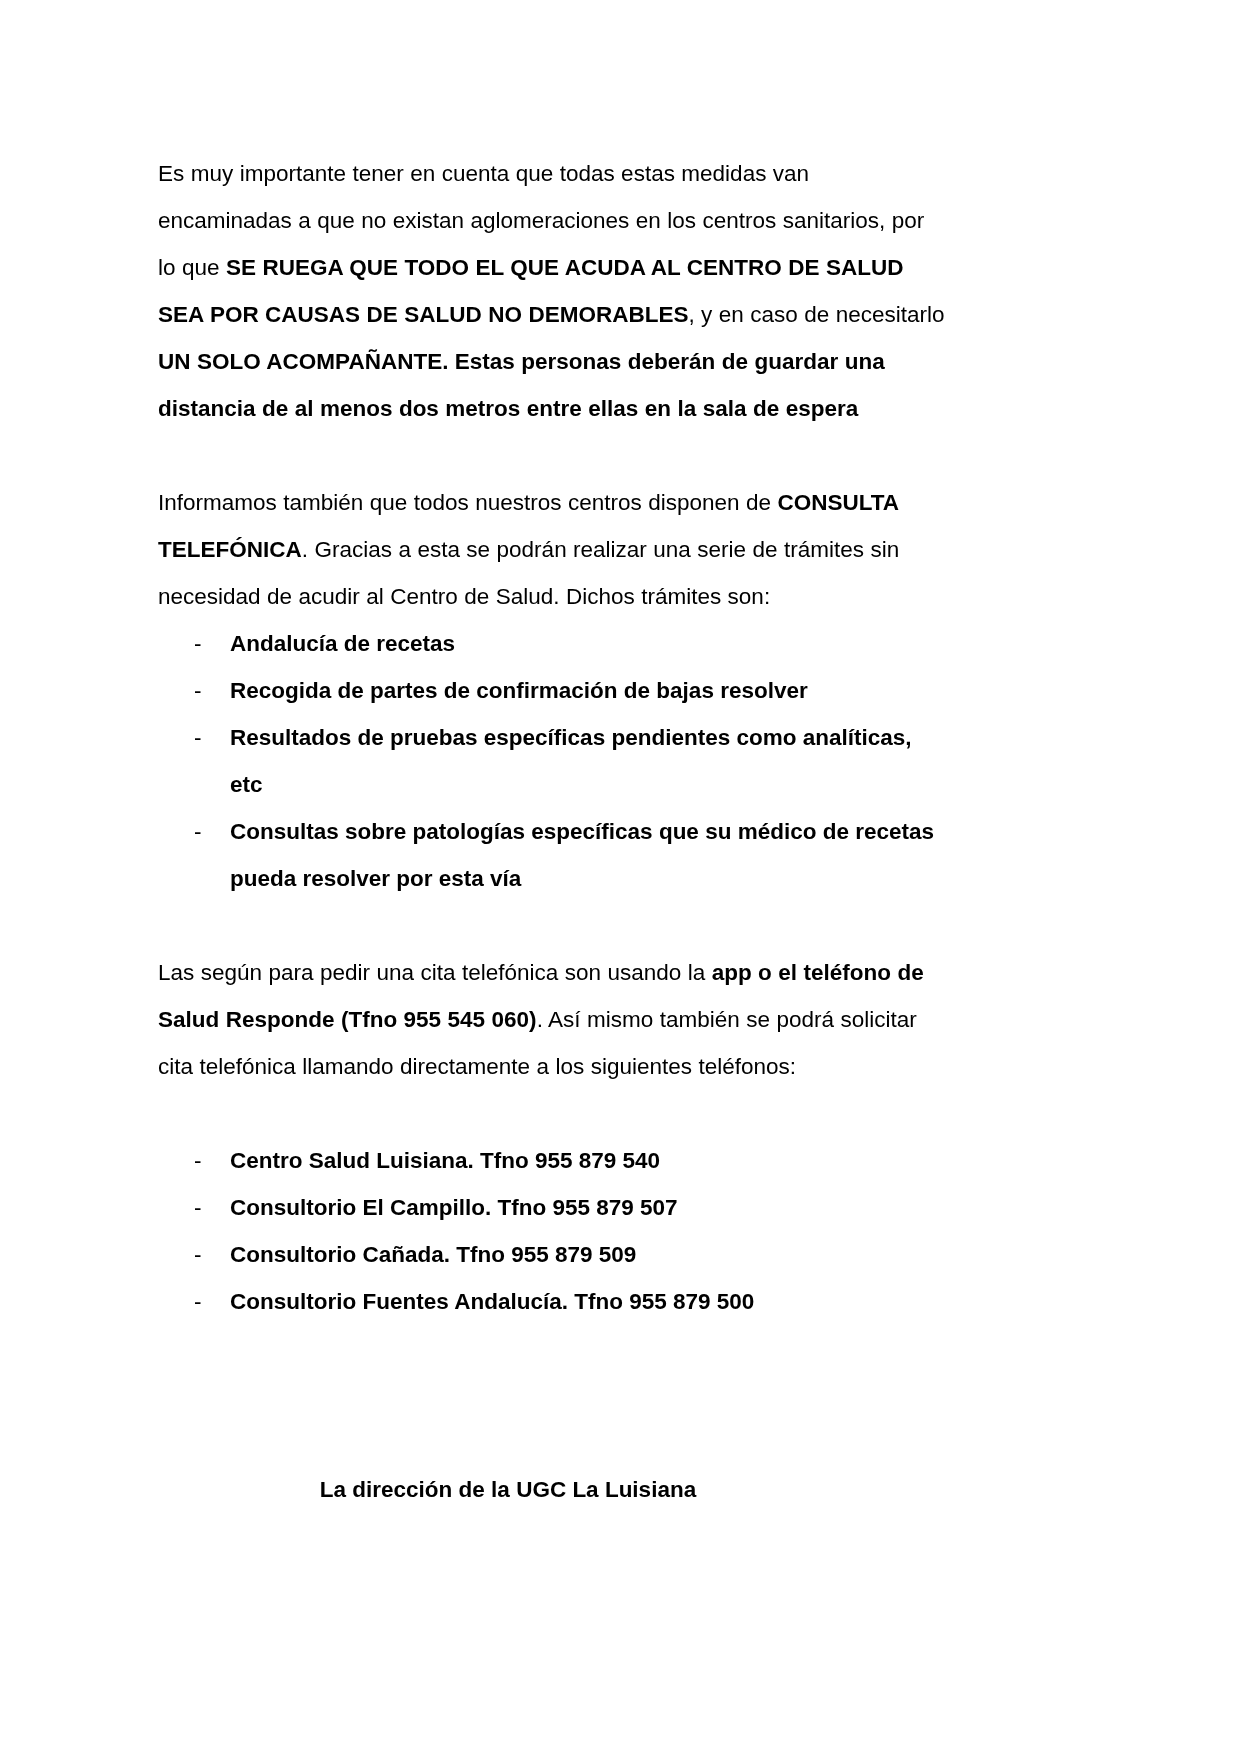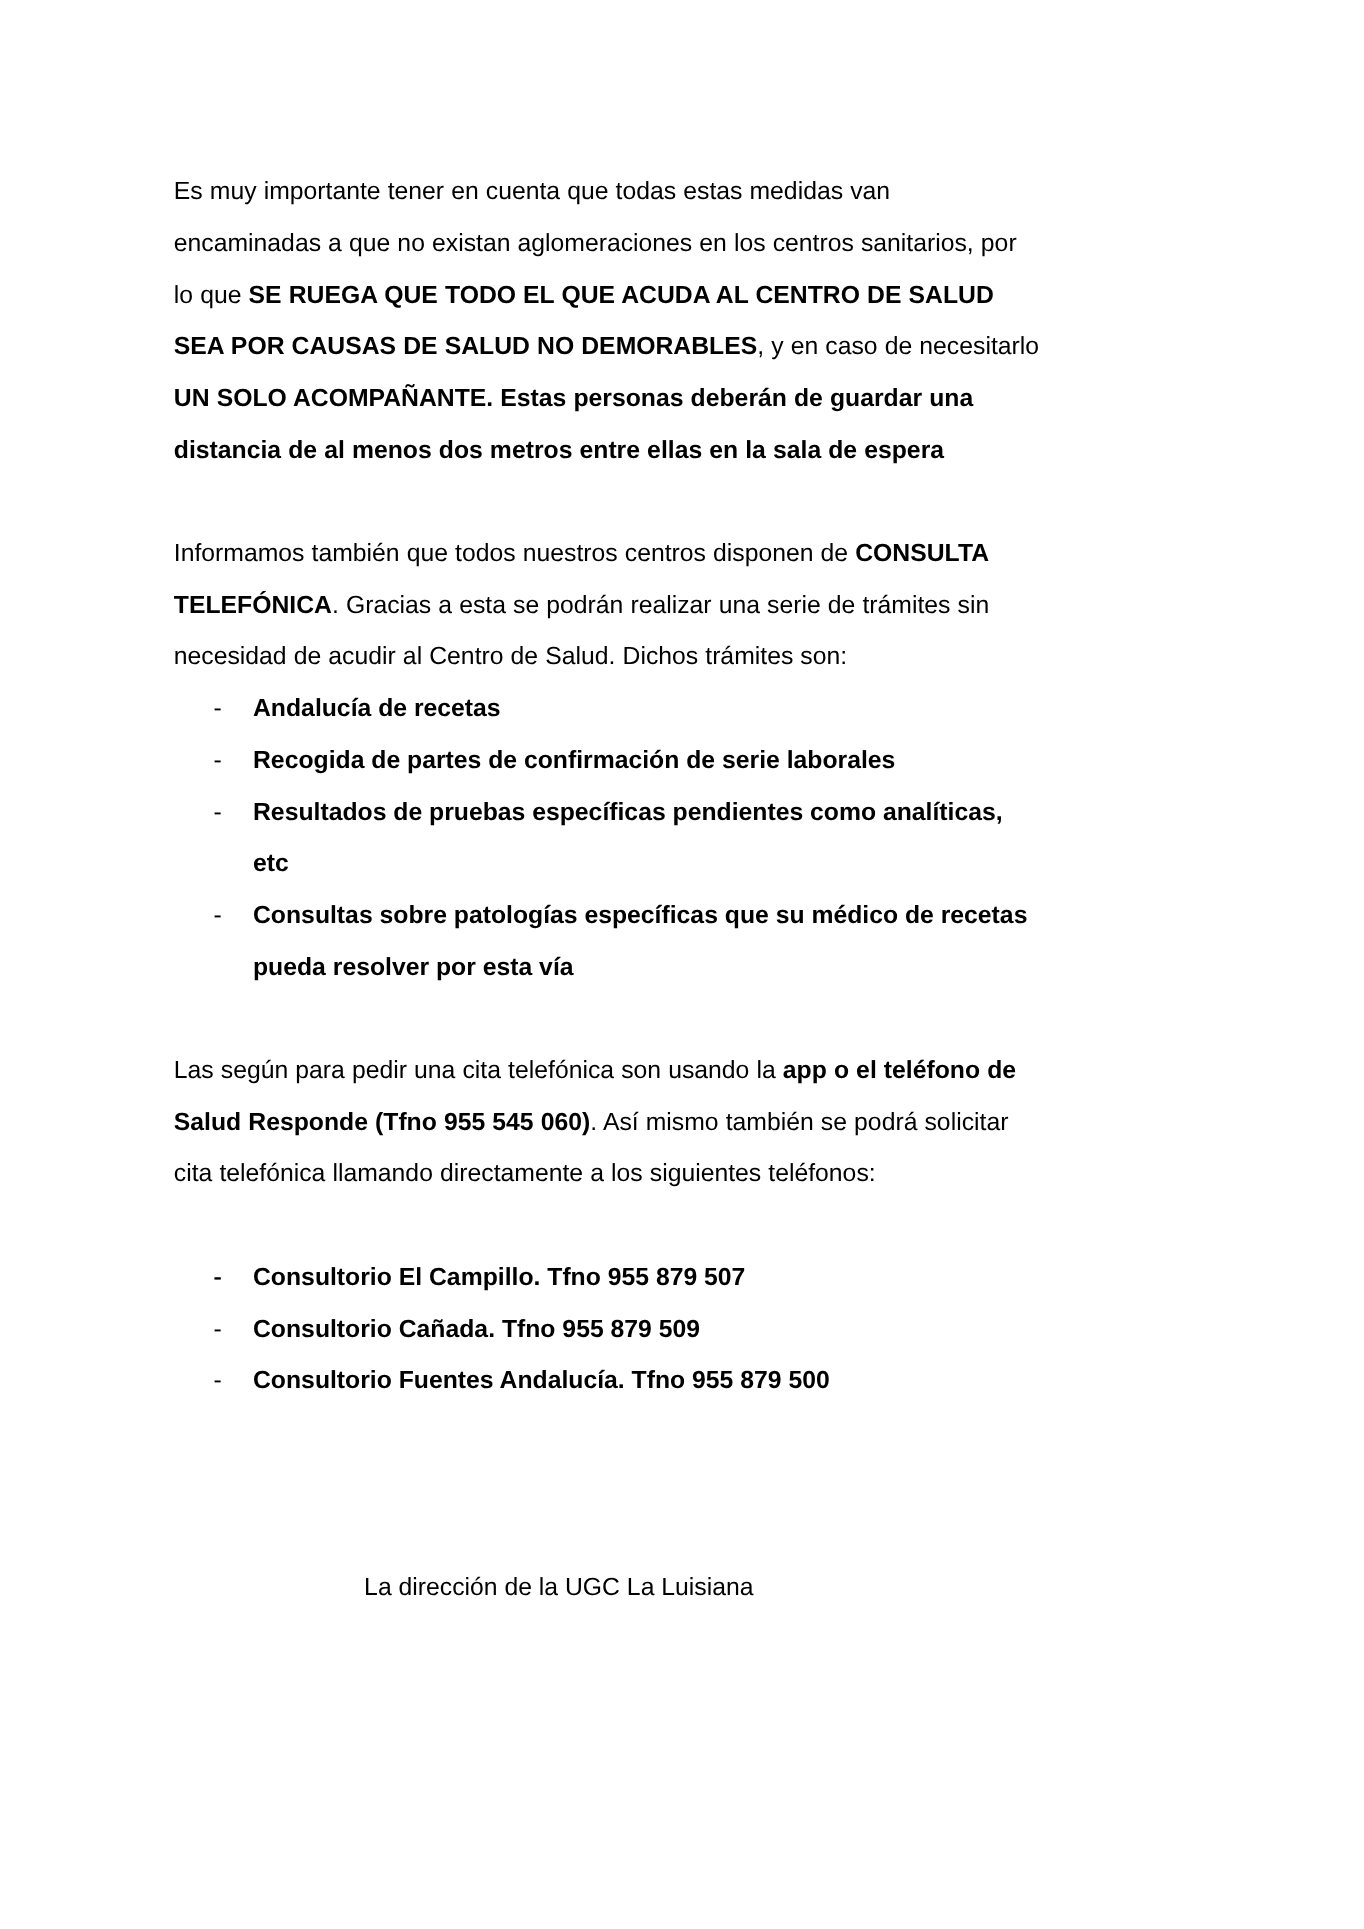--- a/index.html
+++ b/index.html
@@ -63,51 +63,51 @@
     font-weight: 400;
   }
   ul.dashlist.phones > li {
     padding-left: 72px;
   }
   .signature {
     margin-top: 47px;
     text-align: center;
     font-size: 22.5px;
     line-height: 47px;
-    font-weight: 400;
+    font-weight: 700;
     padding-right: 90px;
   }
 </style>
 </head>
 <body>
 
 <div class="page">
   <div class="content">
 
     <p class="para"><span>Es muy importante tener en cuenta que todas estas medidas van encaminadas a que no existan aglomeraciones en los centros sanitarios, por lo que </span><b>SE RUEGA QUE TODO EL QUE ACUDA AL CENTRO DE SALUD SEA POR CAUSAS DE SALUD NO DEMORABLES</b><span>, y en caso de necesitarlo </span><b>UN SOLO ACOMPAÑANTE. Estas personas deberán de guardar una distancia de al menos dos metros entre ellas en la sala de espera</b></p>
 
     <div class="gap-lg"></div>
 
     <p class="para"><span>Informamos también que todos nuestros centros disponen de </span><b>CONSULTA TELEFÓNICA</b><span>. Gracias a esta se podrán realizar una serie de trámites sin necesidad de acudir al Centro de Salud. Dichos trámites son:</span></p>
 
     <ul class="dashlist">
       <li><span class="dash">-</span><span>Andalucía de recetas</span></li>
-      <li><span class="dash">-</span><span>Recogida de partes de confirmación de serie laborales</span></li>
+      <li><span class="dash">-</span><span>Recogida de partes de confirmación de bajas resolver</span></li>
       <li><span class="dash">-</span><span>Resultados de pruebas específicas pendientes como analíticas, etc</span></li>
       <li><span class="dash">-</span><span>Consultas sobre patologías específicas que su médico de recetas pueda resolver por esta vía</span></li>
     </ul>
 
     <div class="gap-lg"></div>
 
     <p class="para"><span>Las según para pedir una cita telefónica son usando la  </span><b>app o el teléfono de Salud Responde (Tfno 955 545 060)</b><span>. Así mismo también se podrá solicitar cita telefónica llamando directamente a los siguientes teléfonos:</span></p>
 
     <div class="gap-lg"></div>
 
     <ul class="dashlist phones">
-      <li><span class="dash">-</span></li>
+      <li><span class="dash">-</span><span>Centro Salud Luisiana. Tfno 955 879 540</span></li>
       <li><span class="dash">-</span><span>Consultorio El Campillo. Tfno 955 879 507</span></li>
       <li><span class="dash">-</span><span>Consultorio Cañada. Tfno 955 879 509</span></li>
       <li><span class="dash">-</span><span>Consultorio Fuentes Andalucía. Tfno 955 879 500</span></li>
     </ul>
 
     <div class="gap-lg"></div>
 
 
     <div class="gap-lg"></div>
 

